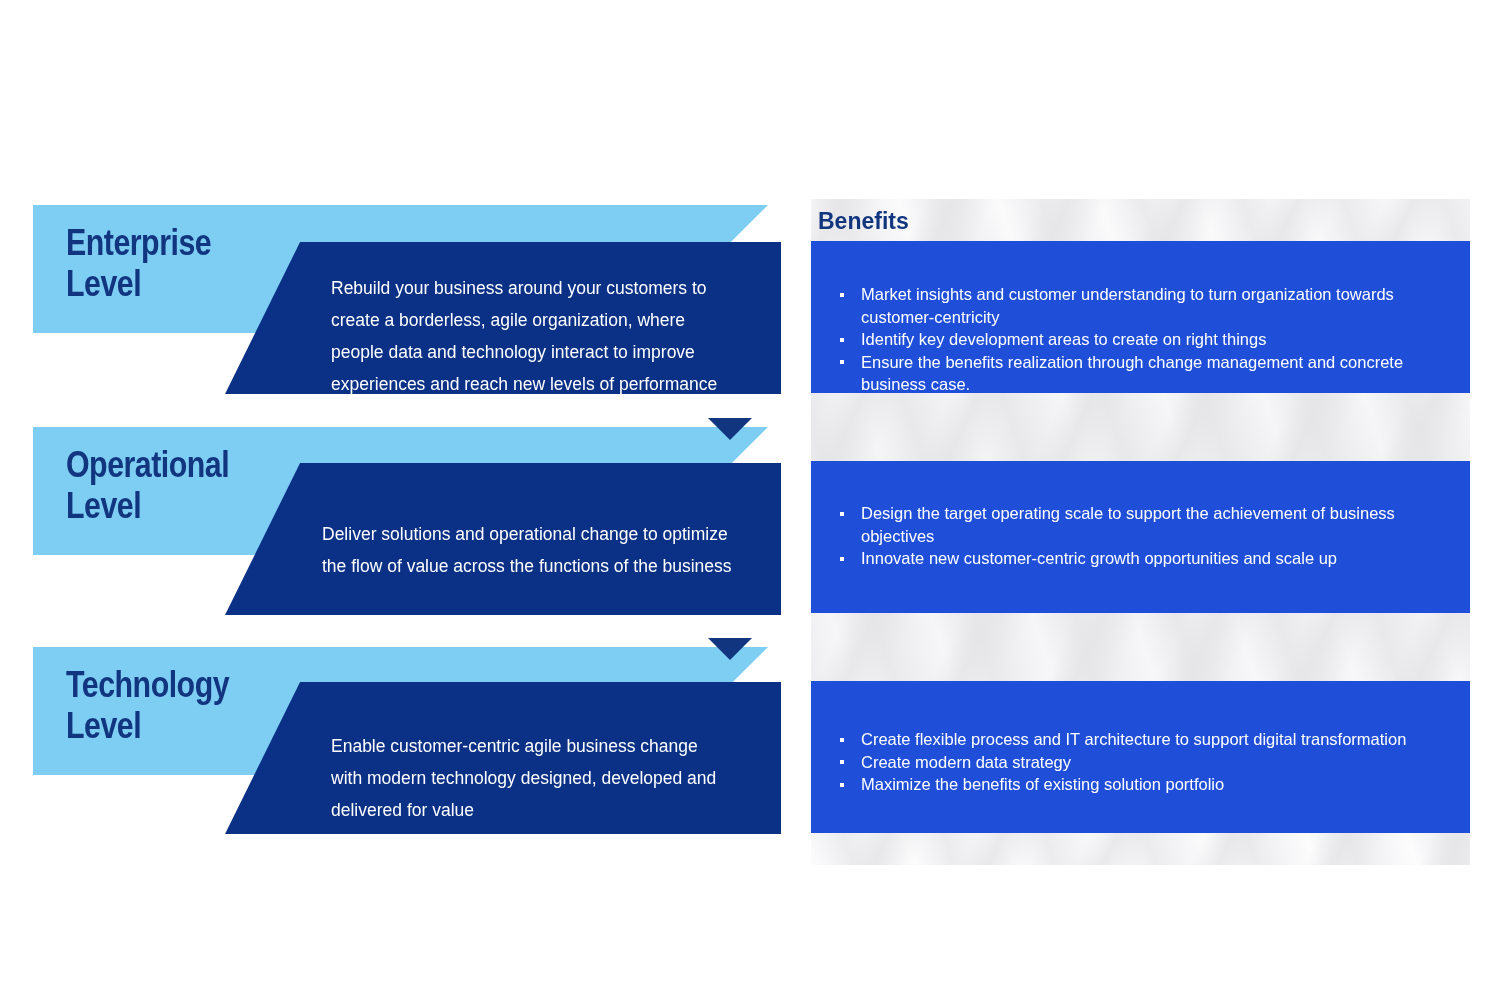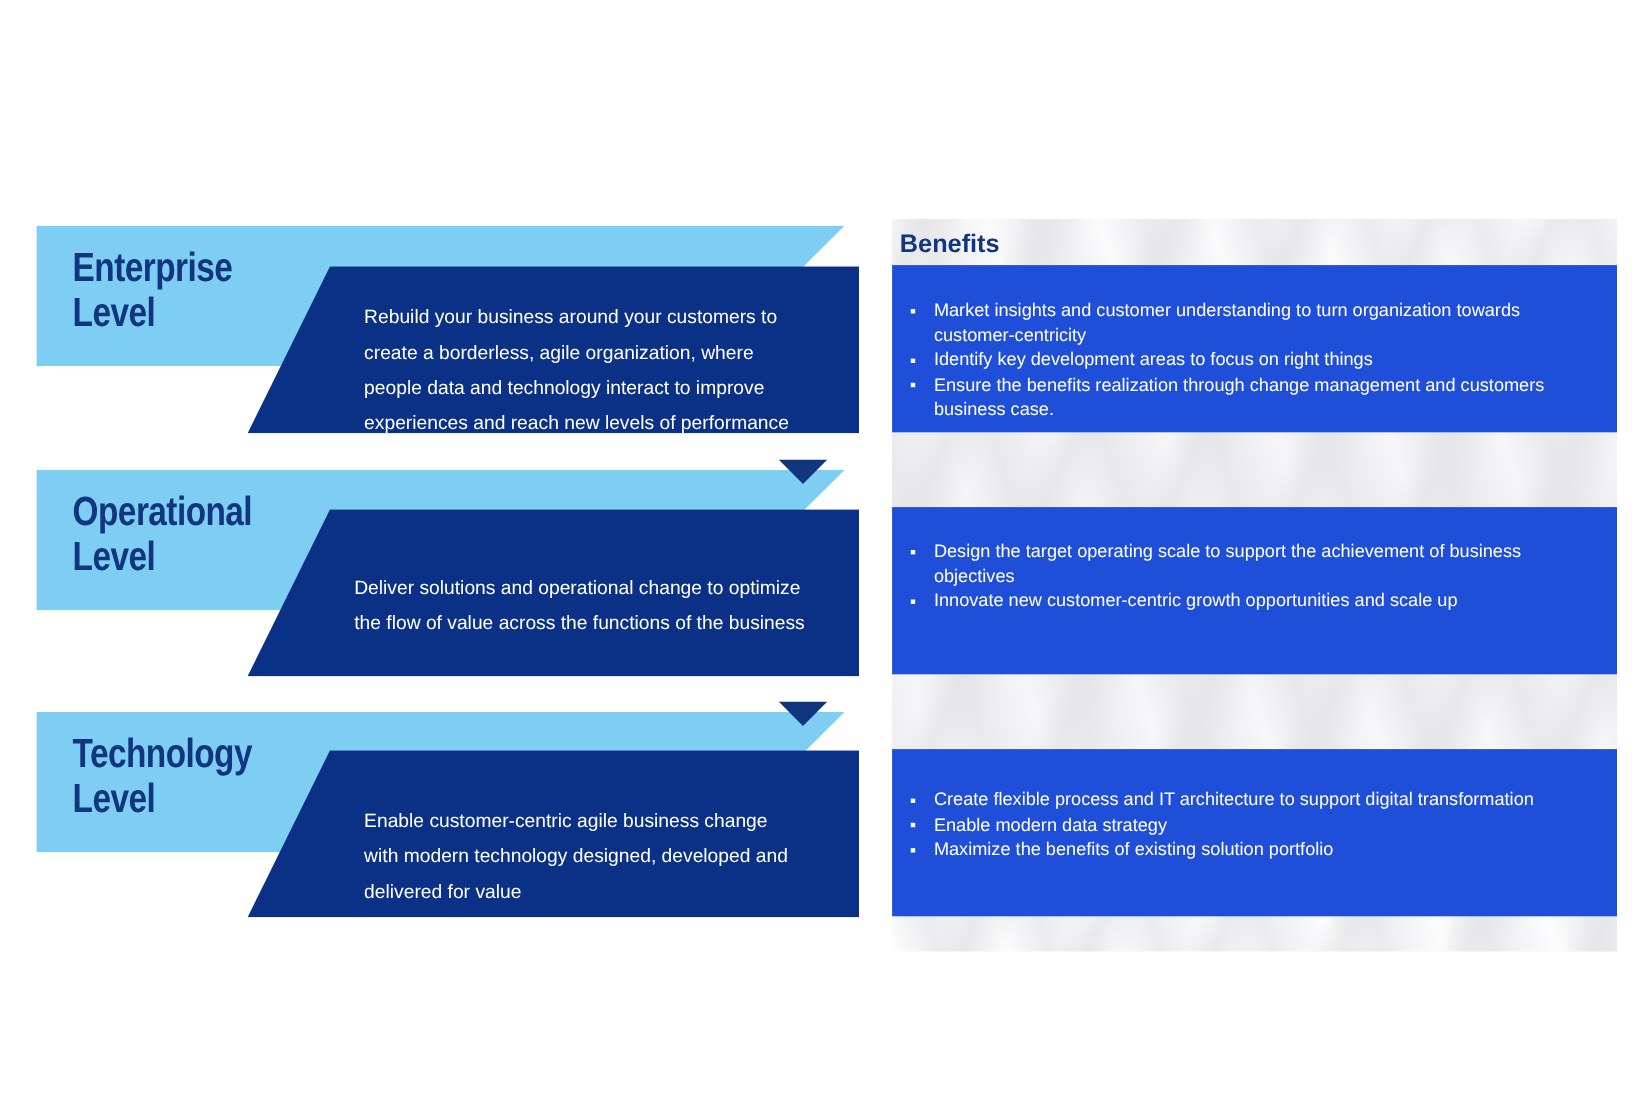--- a/index.html
+++ b/index.html
@@ -115,21 +115,21 @@
 
   .benefit-panel {
     position: absolute;
     left: 811px;
     width: 659px;
     background: #1f4fd8;
     z-index: 2;
   }
   .benefit-list {
     position: absolute;
-    margin: 0;
+    margin: 12px;
     padding: 0;
     list-style: none;
     z-index: 3;
     width: 625px;
   }
   .benefit-list li {
     position: relative;
     color: #ffffff;
     font-size: 16.5px;
     line-height: 22.5px;
@@ -185,30 +185,30 @@
     <div class="level-title" style="top:664px;">Technology
 Level</div>
     <div class="level-desc-text" style="left:331px; top:730px; width:420px;">Enable customer-centric agile business change
 with modern technology designed, developed and
 delivered for value</div>
   </div>
 
   <div class="benefit-panel" style="top:241px; height:152px;"></div>
   <ul class="benefit-list" style="left:822px; top:271px;">
     <li>Market insights and customer understanding to turn organization towards customer-centricity</li>
-    <li>Identify key development areas to focus on right things</li>
-    <li>Ensure the benefits realization through change management and customers business case.</li>
+    <li>Identify key development areas to create on right things</li>
+    <li>Ensure the benefits realization through change management and concrete business case.</li>
   </ul>
 
   <div class="benefit-panel" style="top:461px; height:152px;"></div>
   <ul class="benefit-list" style="left:822px; top:490px;">
     <li>Design the target operating scale to support the achievement of business objectives</li>
     <li>Innovate new customer-centric growth opportunities and scale up</li>
   </ul>
 
   <div class="benefit-panel" style="top:681px; height:152px;"></div>
   <ul class="benefit-list" style="left:822px; top:716px;">
     <li>Create flexible process and IT architecture to support digital transformation</li>
-    <li>Enable modern data strategy</li>
+    <li>Create modern data strategy</li>
     <li>Maximize the benefits of existing solution portfolio</li>
   </ul>
 
 </div>
 
 </body></html>

